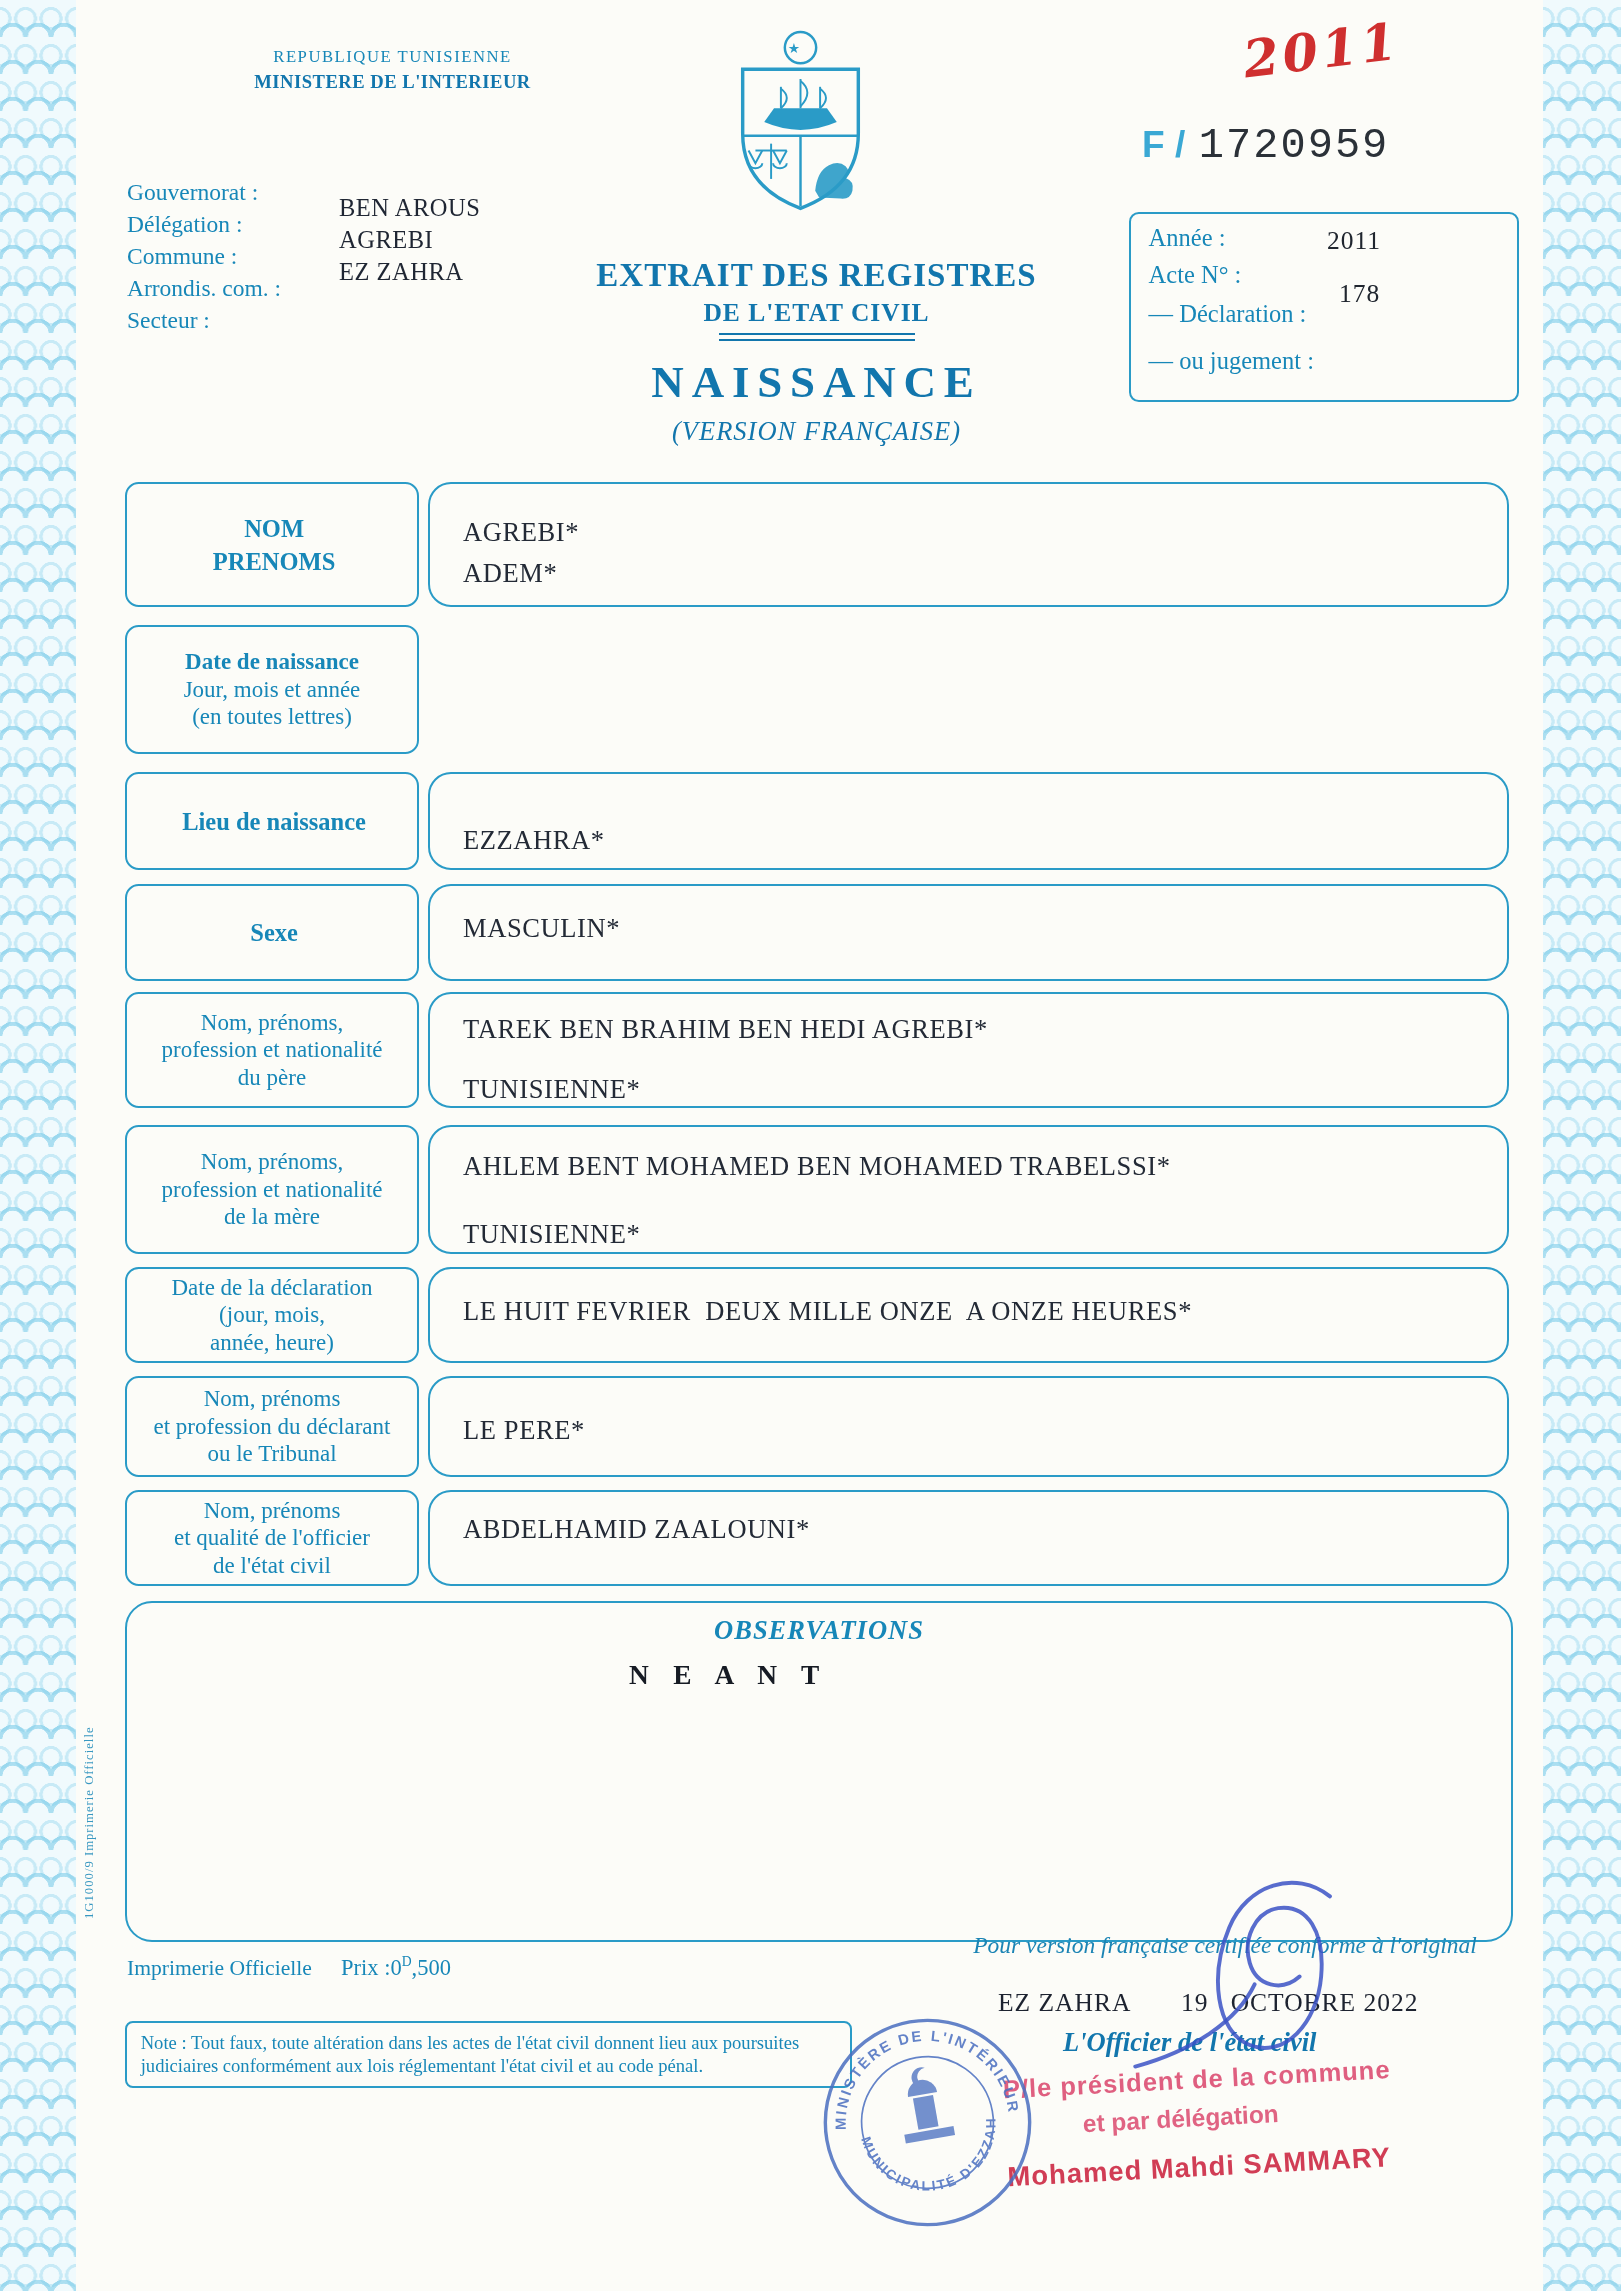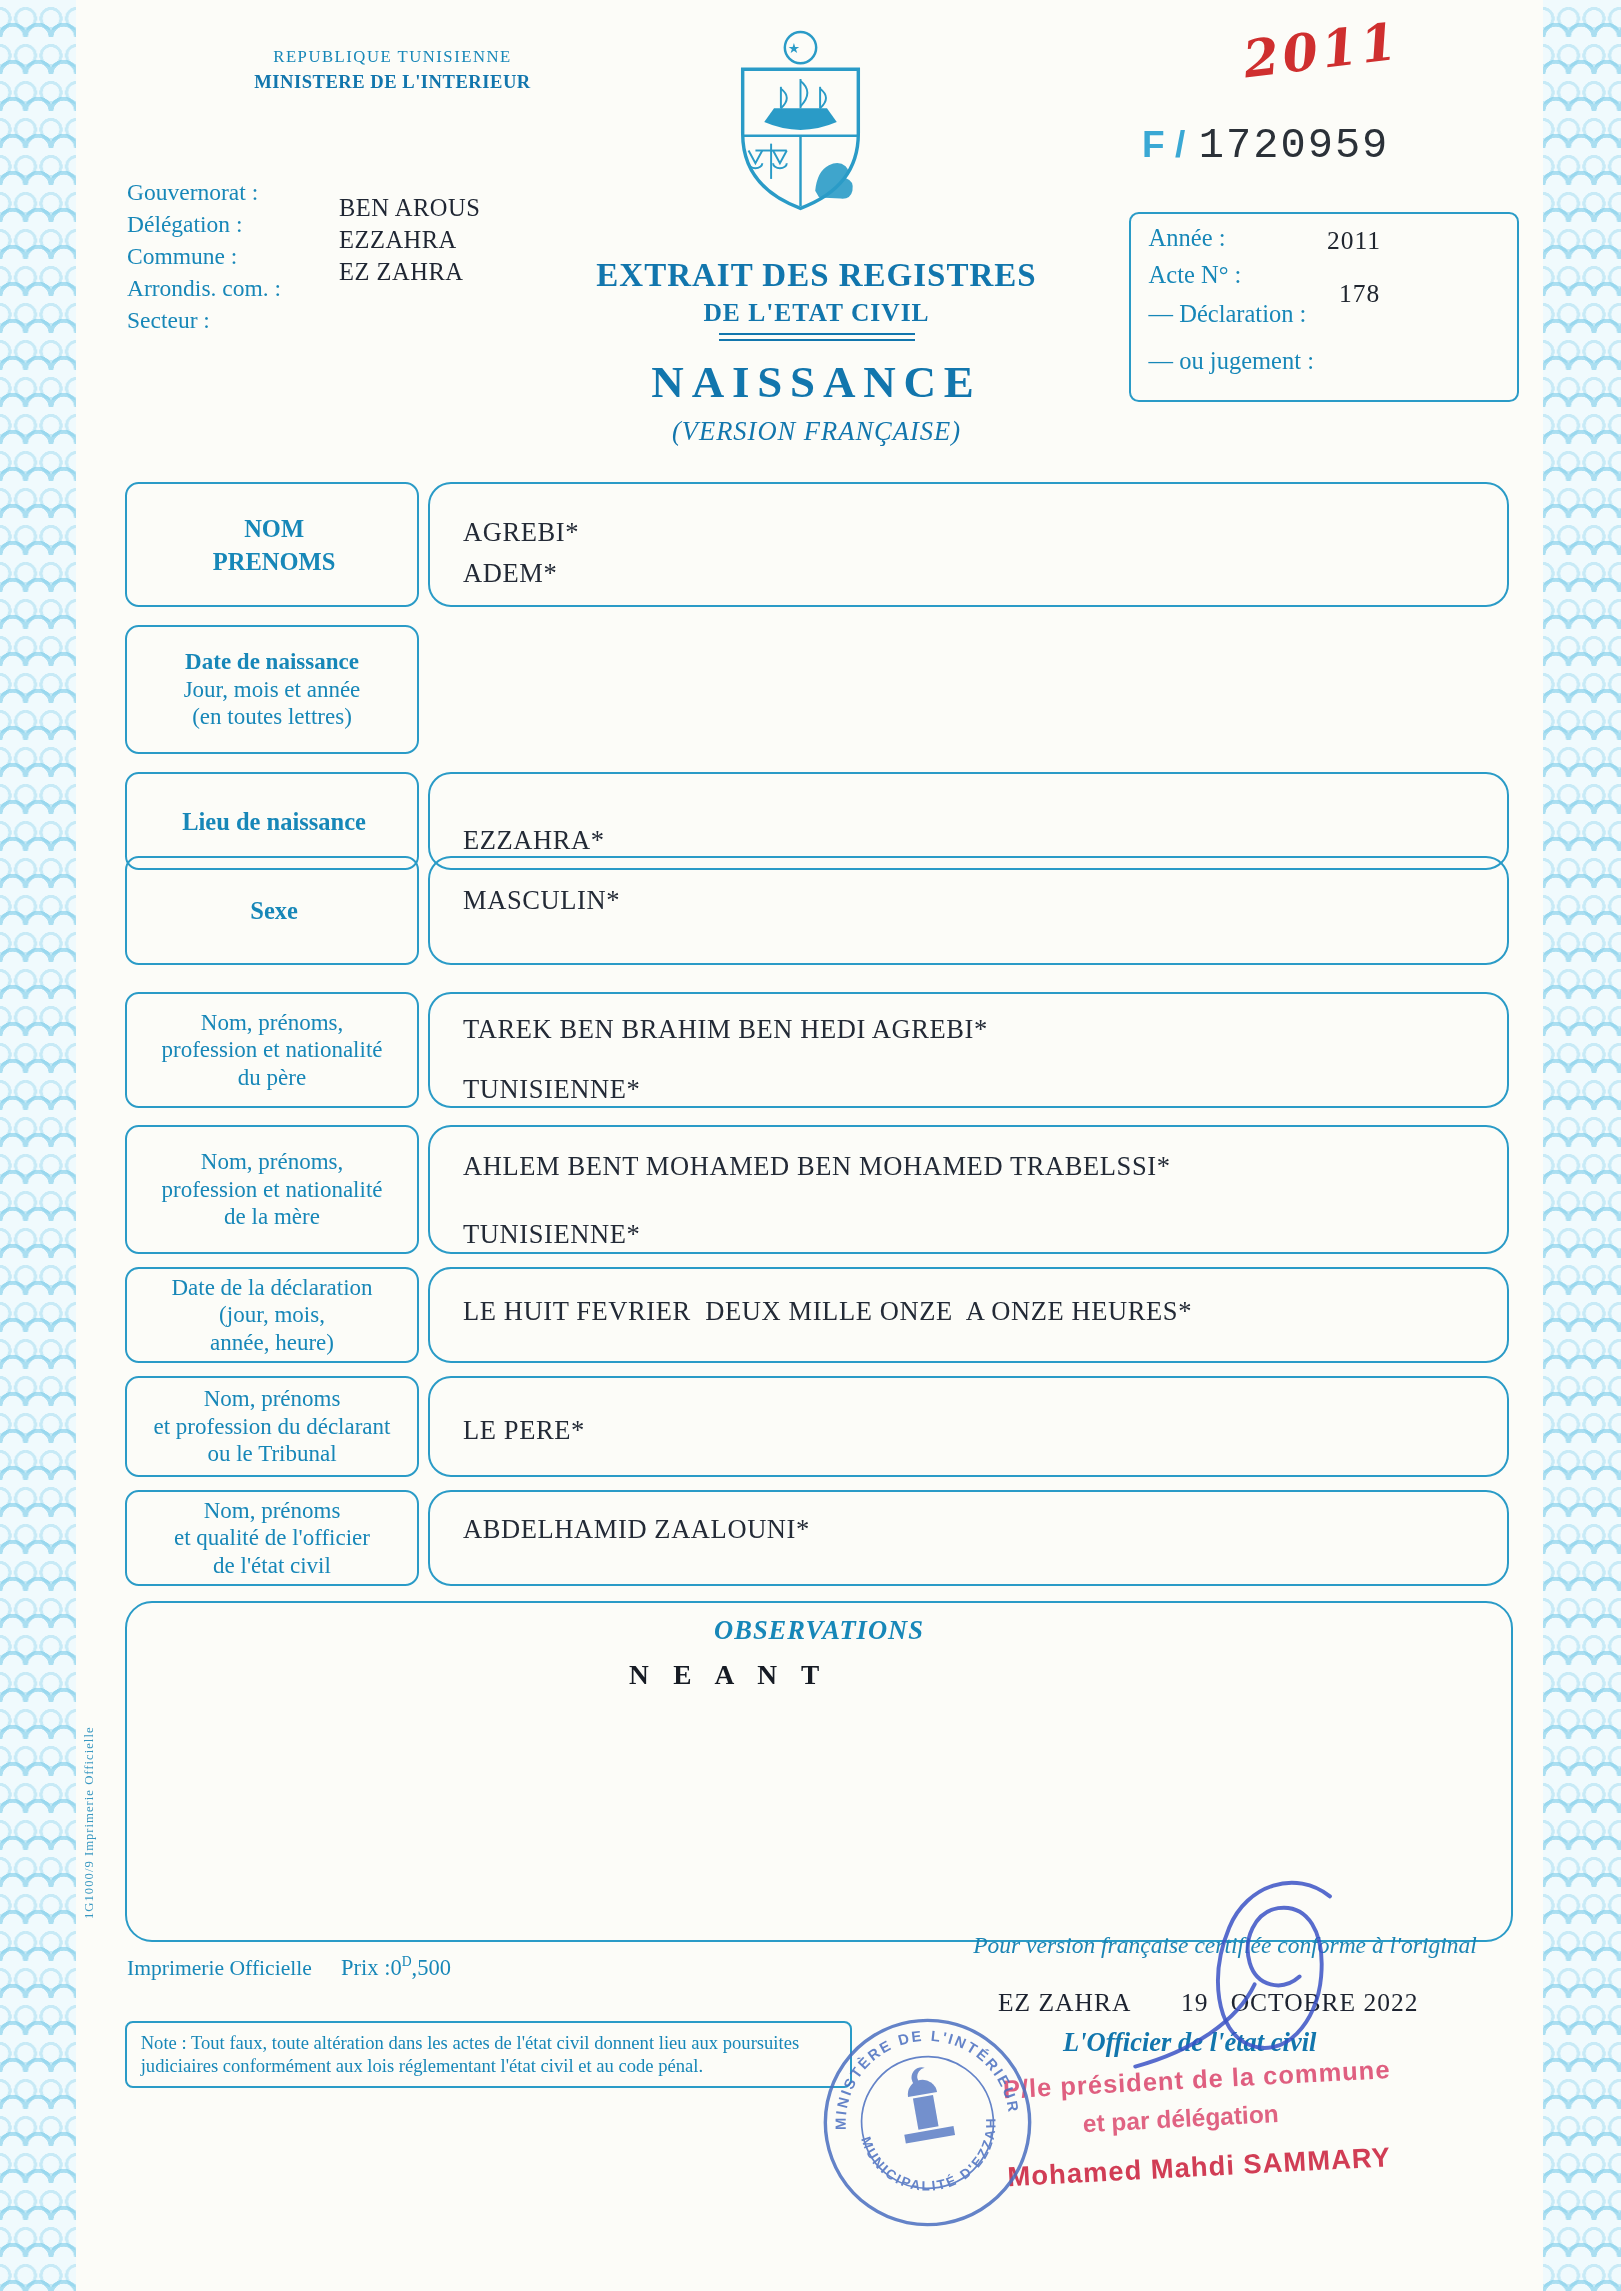--- a/index.html
+++ b/index.html
@@ -128,21 +128,21 @@
 
   <div class="admin-labels">
     <div>Gouvernorat :</div>
     <div>Délégation :</div>
     <div>Commune :</div>
     <div>Arrondis. com. :</div>
     <div>Secteur :</div>
   </div>
   <div class="admin-values">
     <div>BEN AROUS</div>
-    <div>EZZAHRA</div>
+    <div>AGREBI</div>
     <div>EZ ZAHRA</div>
   </div>
 
   <div class="title-block">
     <div class="t1">EXTRAIT DES REGISTRES</div>
     <div class="t2">DE L'ETAT CIVIL</div>
     <div class="dbl-underline"></div>
     <div class="t3">NAISSANCE</div>
     <div class="t4">(VERSION FRANÇAISE)</div>
   </div>
@@ -177,21 +177,21 @@
 
   <div class="row" style="top:772px;height:98px">
     <div class="label-box lbl-lg">
       <div class="lbl-b">Lieu de naissance</div>
     </div>
     <div class="value-box">
       <div class="vline" style="top:51px">EZZAHRA*</div>
     </div>
   </div>
 
-  <div class="row" style="top:856px;height:109px">
+  <div class="row" style="top:884px;height:97px">
     <div class="label-box lbl-lg">
       <div class="lbl-b">Sexe</div>
     </div>
     <div class="value-box">
       <div class="vline" style="top:27.4px">MASCULIN*</div>
     </div>
   </div>
 
   <div class="row" style="top:992px;height:116px">
     <div class="label-box">

